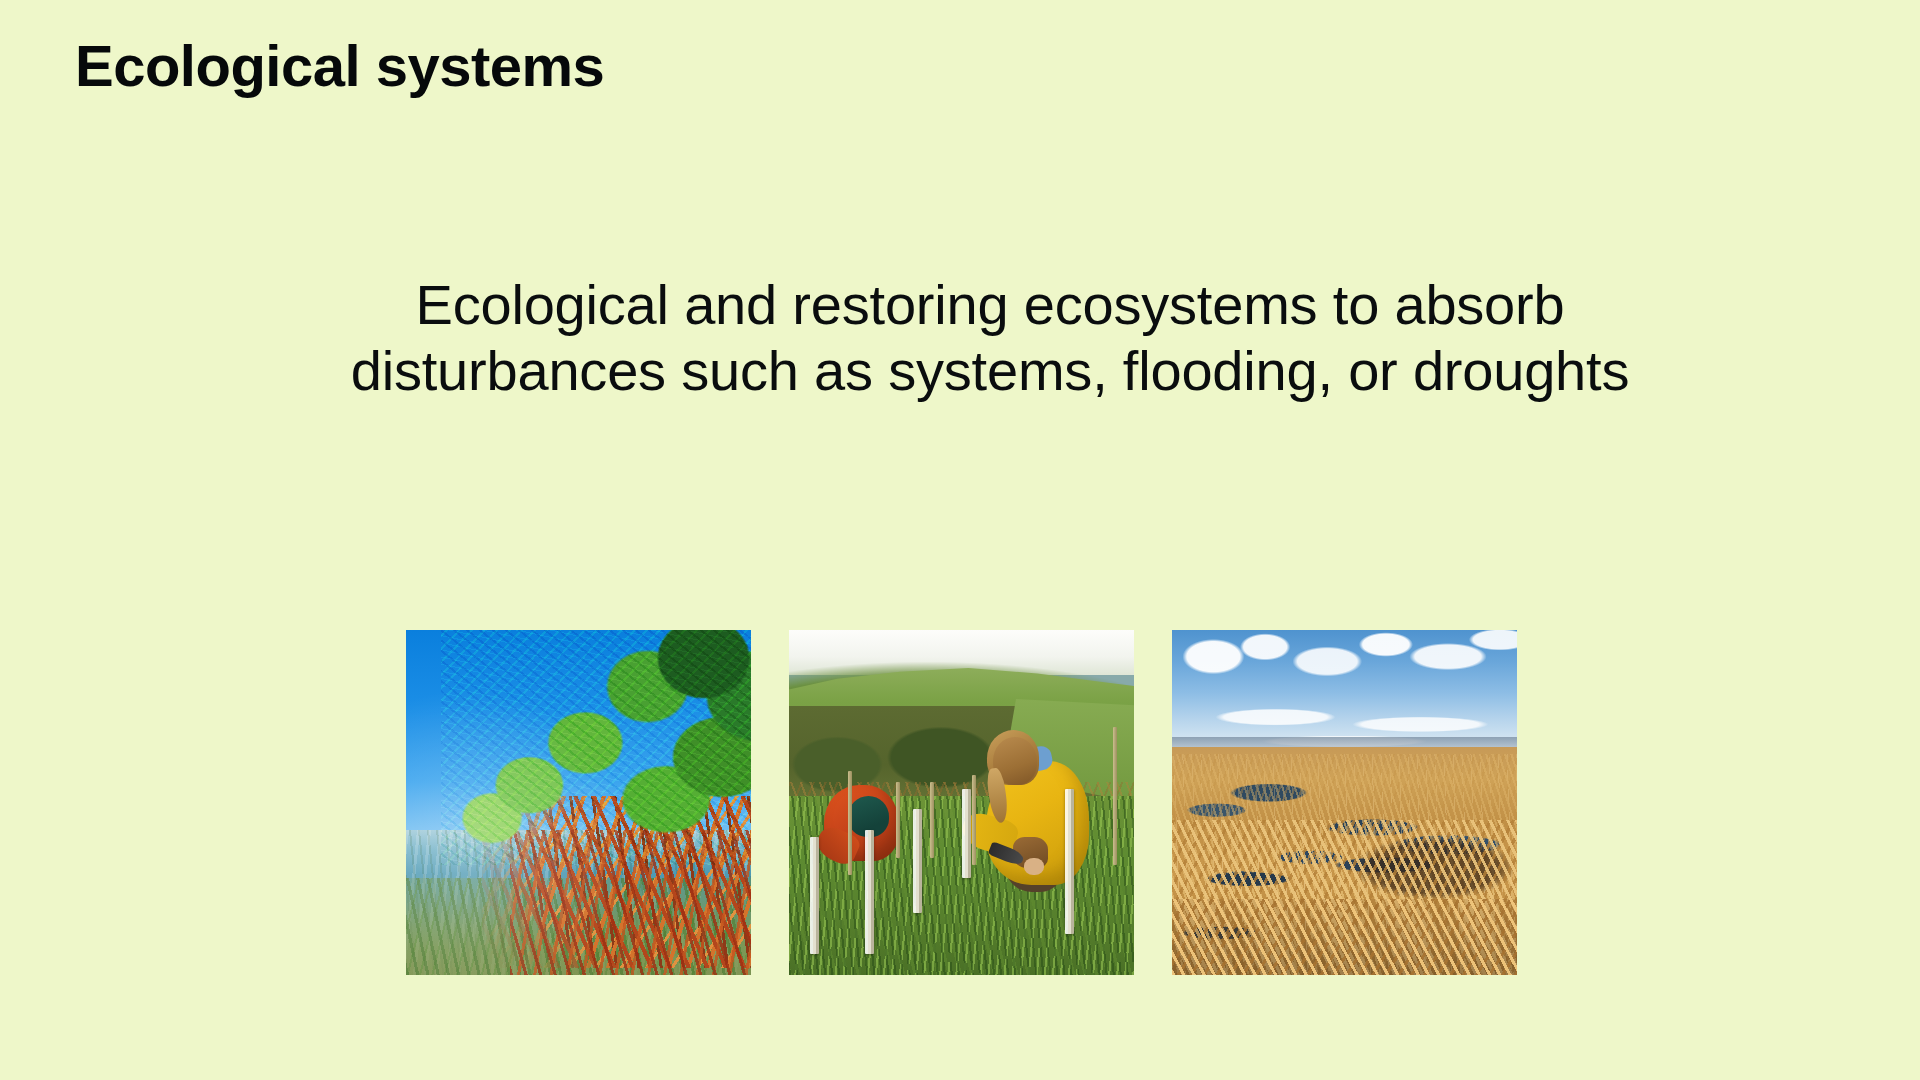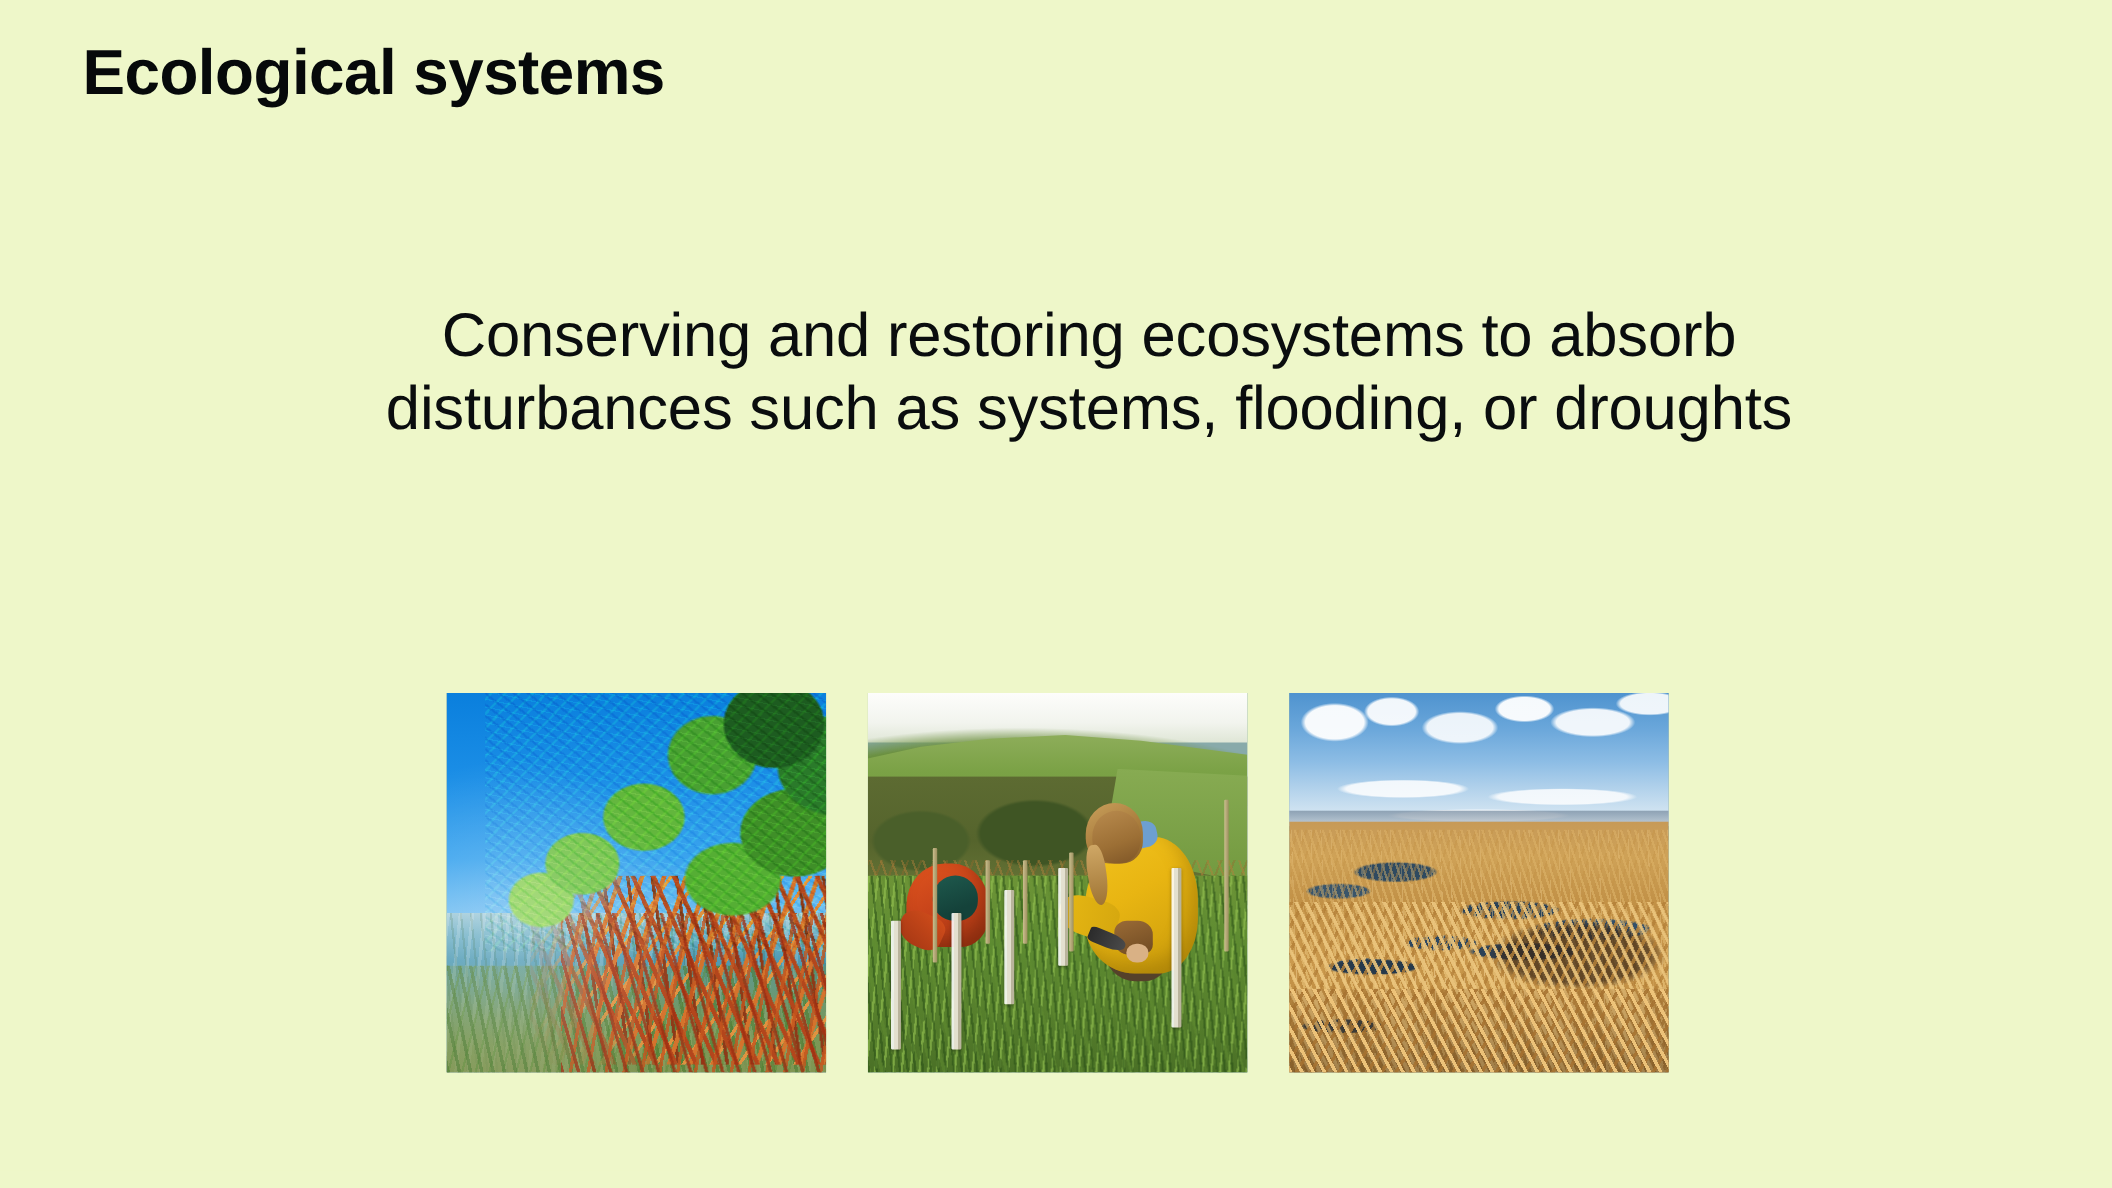--- a/index.html
+++ b/index.html
@@ -376,21 +376,21 @@
   }
 </style>
 </head>
 <body>
 
 <div class="slide">
 
   <h1 class="slide-title">Ecological systems</h1>
 
   <div class="body-copy">
-    <span class="line">Conserving and restoring ecosystems to absorb</span>
+    <span class="line">Ecological and restoring ecosystems to absorb</span>
     <span class="line">disturbances such as systems, flooding, or droughts</span>
   </div>
 
   <div class="photo-strip">
 
     <figure class="photo ph-mangrove">
       <div class="layer sky"></div>
       <div class="layer water"></div>
       <div class="layer seagrass"></div>
       <div class="layer roots"></div>

